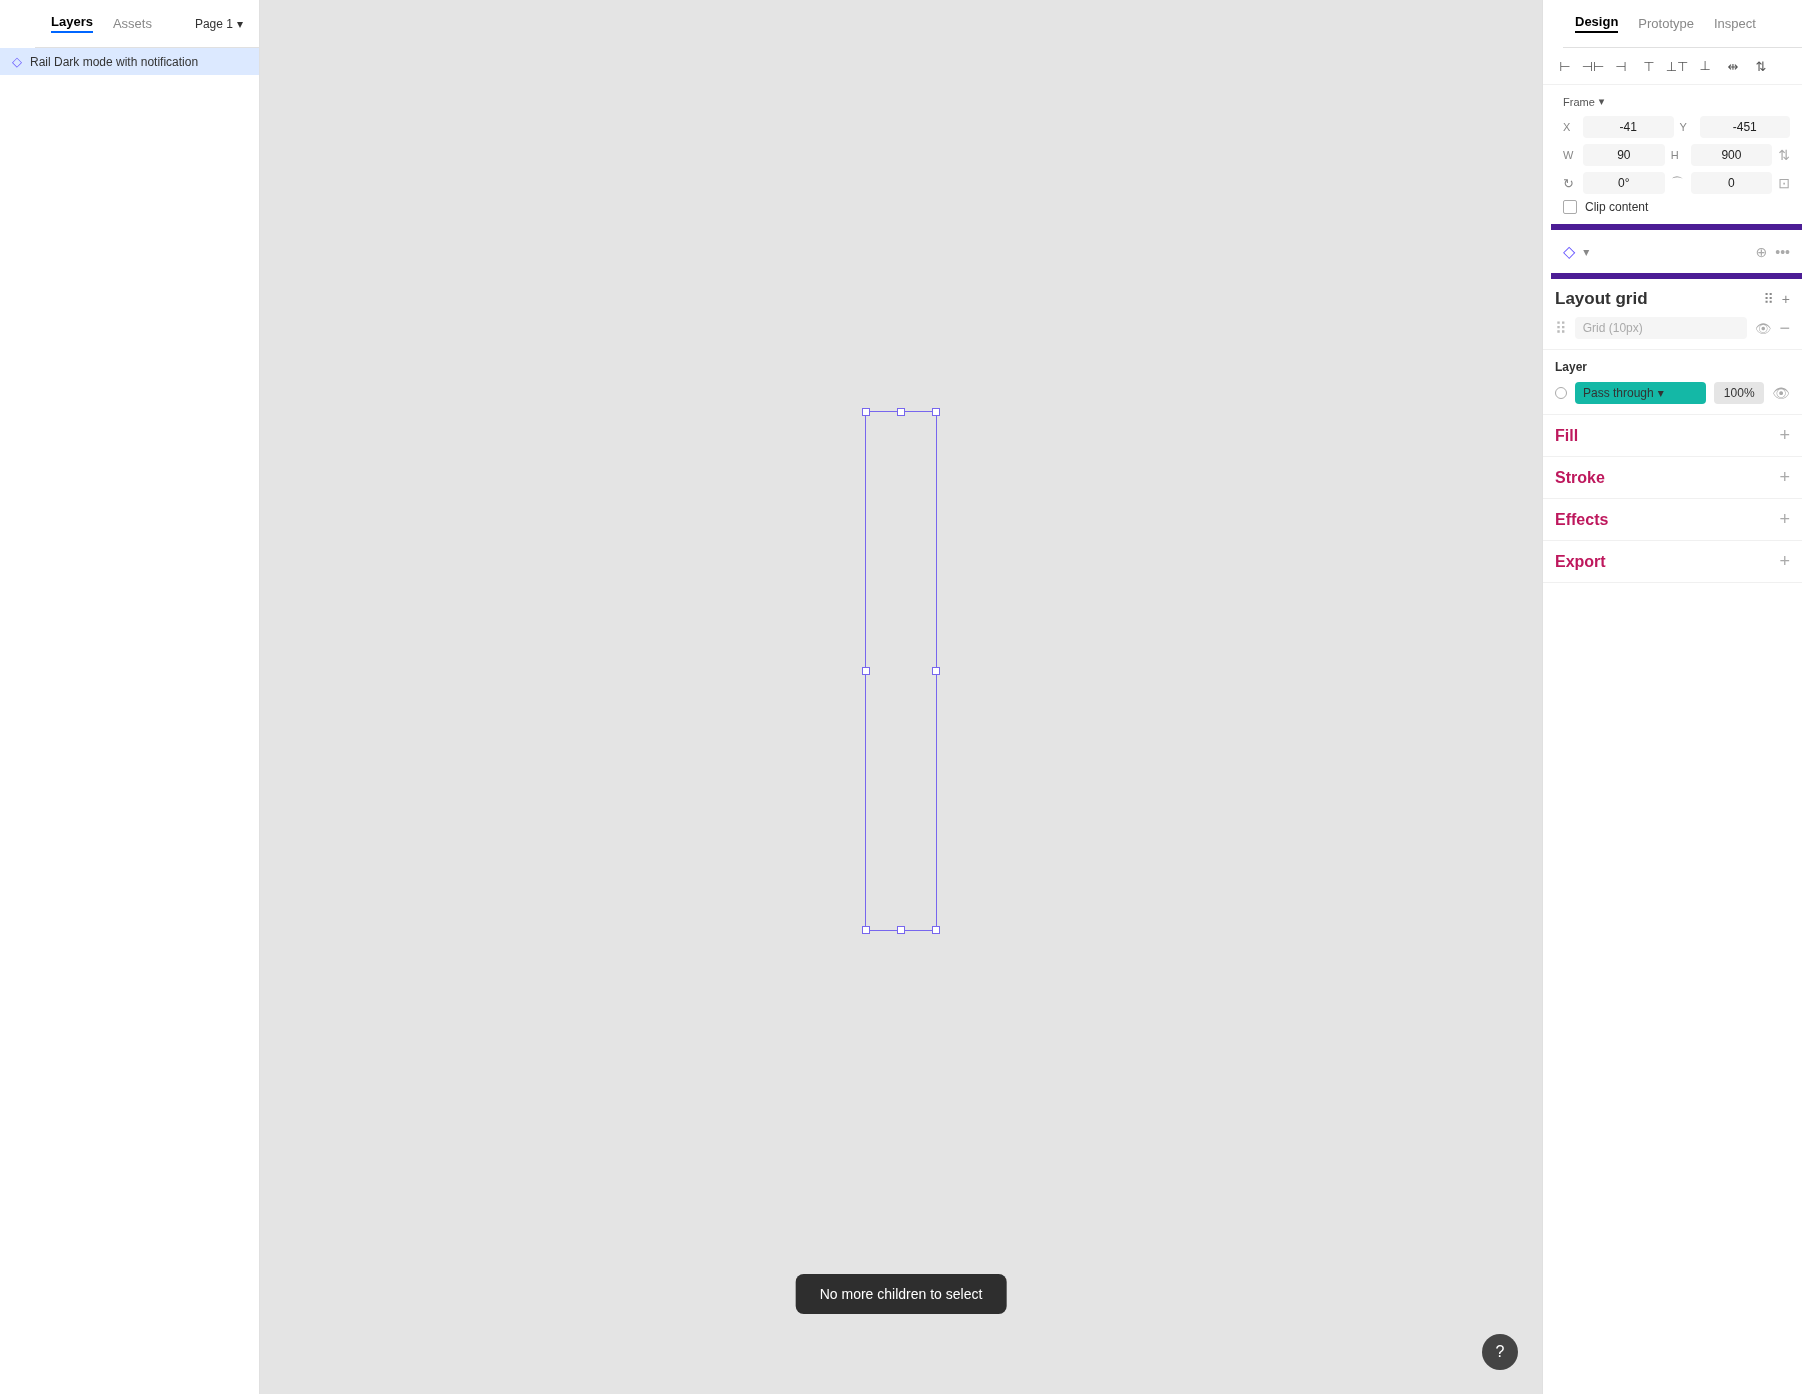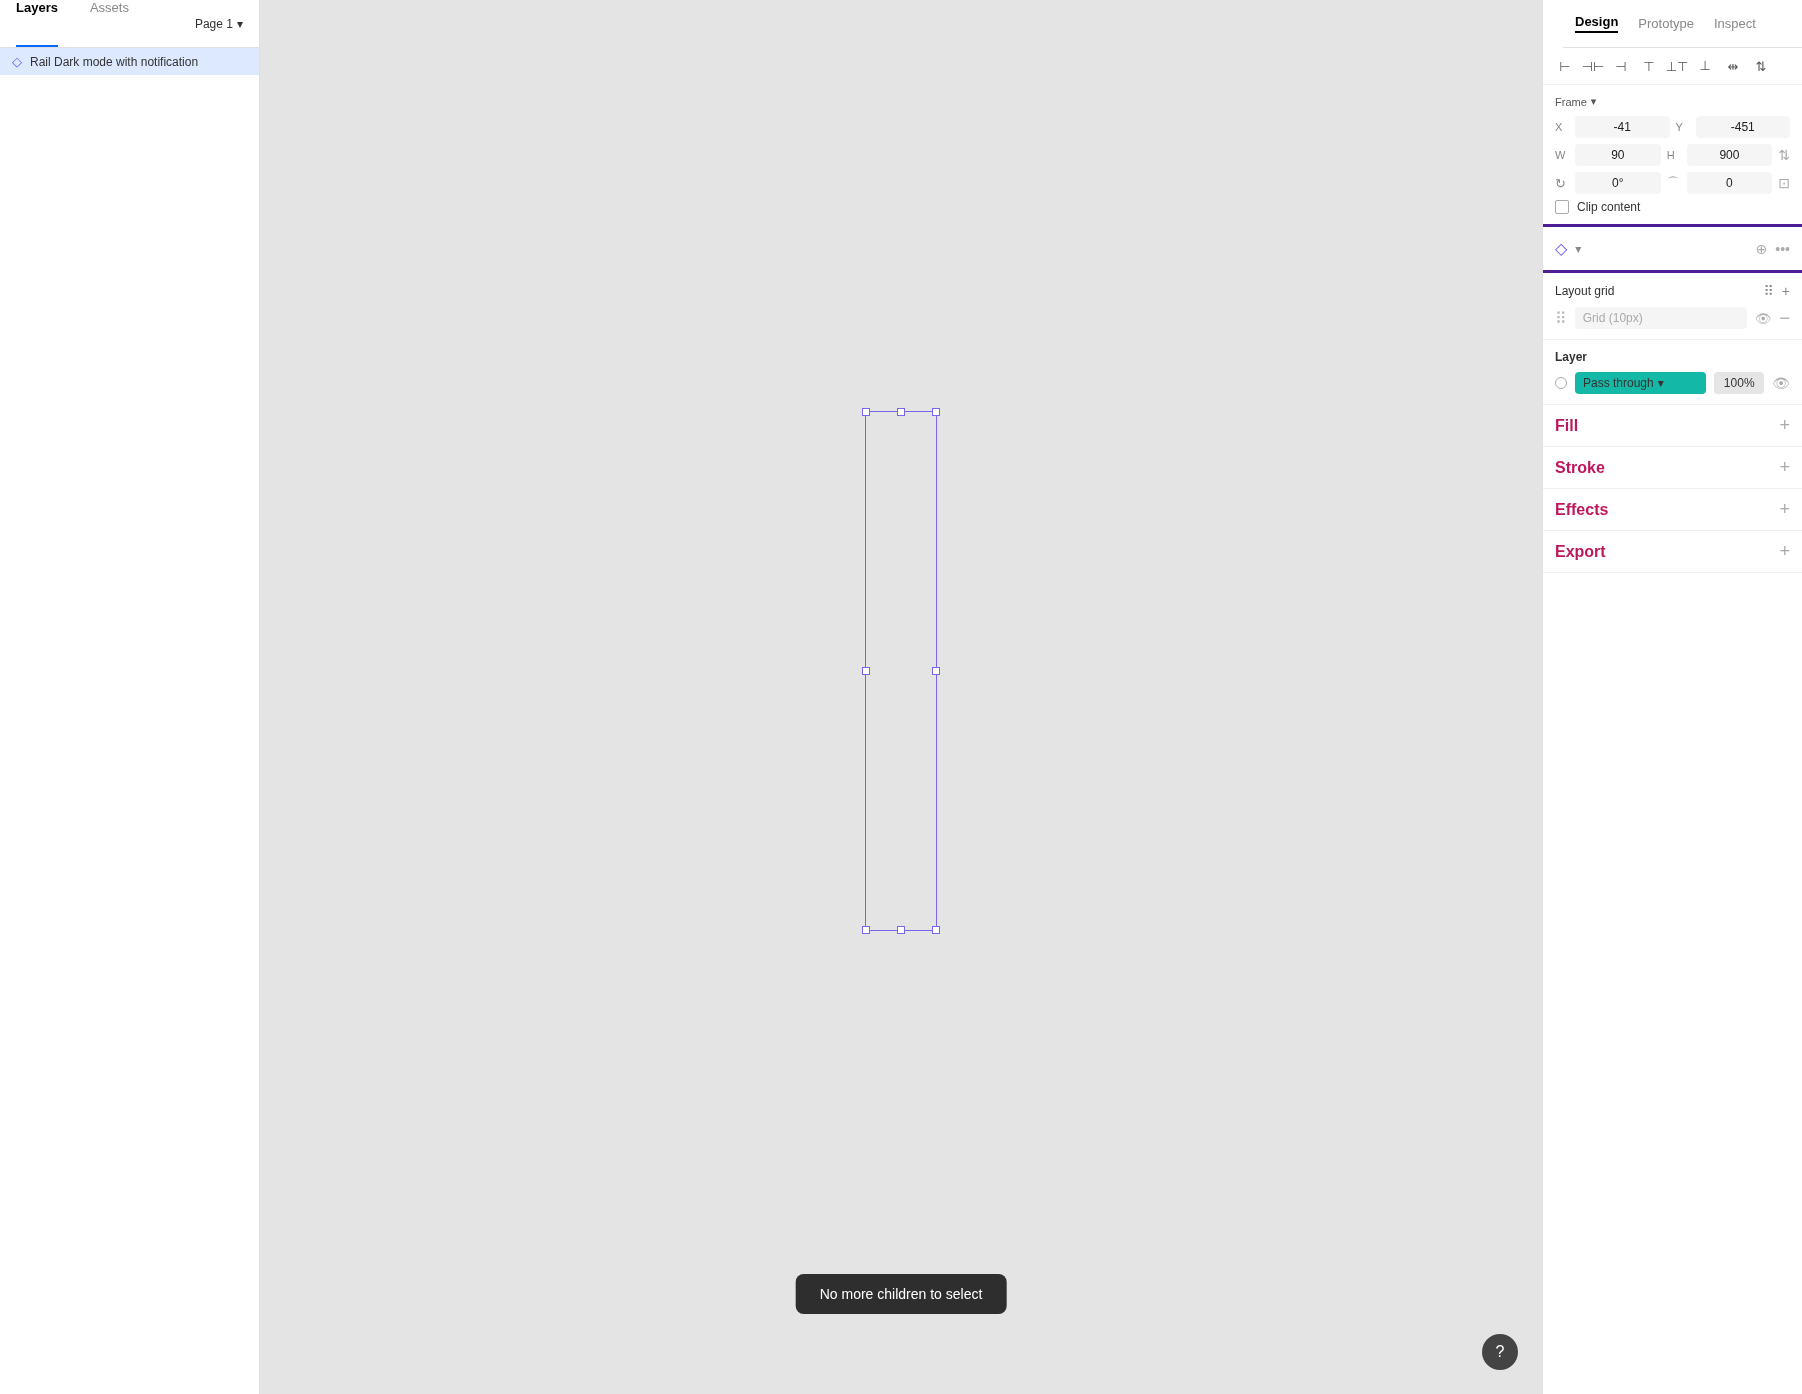--- a/index.html
+++ b/index.html
@@ -9,24 +9,26 @@
     .left-panel {
       width: 260px;
       background: #ffffff;
       border-right: 1px solid #e0e0e0;
       display: flex;
       flex-direction: column;
       flex-shrink: 0;
     }
     .left-panel-header {
       display: flex;
+      align-items: center;
       padding: 0 16px;
       height: 48px;
       border-bottom: 1px solid #e0e0e0;
-      gap: 32px;
+      gap: 20px;
+      margin-left: 35px;
     }
     .tab-active {
       font-weight: 600;
       color: #000;
       font-size: 13px;
       border-bottom: 2px solid #0066ff;
       padding-bottom: 2px;
     }
     .tab-inactive {
       font-size: 13px;
@@ -166,21 +168,22 @@
       height: 20px;
       display: flex;
       align-items: center;
       justify-content: center;
       color: #555;
       cursor: pointer;
       font-size: 13px;
     }
     .section {
       padding: 10px 12px;
-      border-bottom: 3px solid #4c1d95;
+      border-bottom: 6px solid #4c1d95;
+      margin-left: 8px;
     }
     .section-header {
       display: flex;
       align-items: center;
       justify-content: space-between;
       margin-bottom: 8px;
     }
     .section-dropdown {
       display: flex;
       align-items: center;
@@ -250,22 +253,22 @@
       padding: 10px 12px;
       border-bottom: 1px solid #f0f0f0;
     }
     .lg-header {
       display: flex;
       align-items: center;
       justify-content: space-between;
       margin-bottom: 8px;
     }
     .lg-title {
-      font-size: 12px;
-      font-weight: 400;
+      font-size: 17px;
+      font-weight: 700;
       color: #333;
     }
     .lg-actions {
       display: flex;
       gap: 8px;
     }
     .lg-icon {
       color: #888;
       font-size: 14px;
       cursor: pointer;

